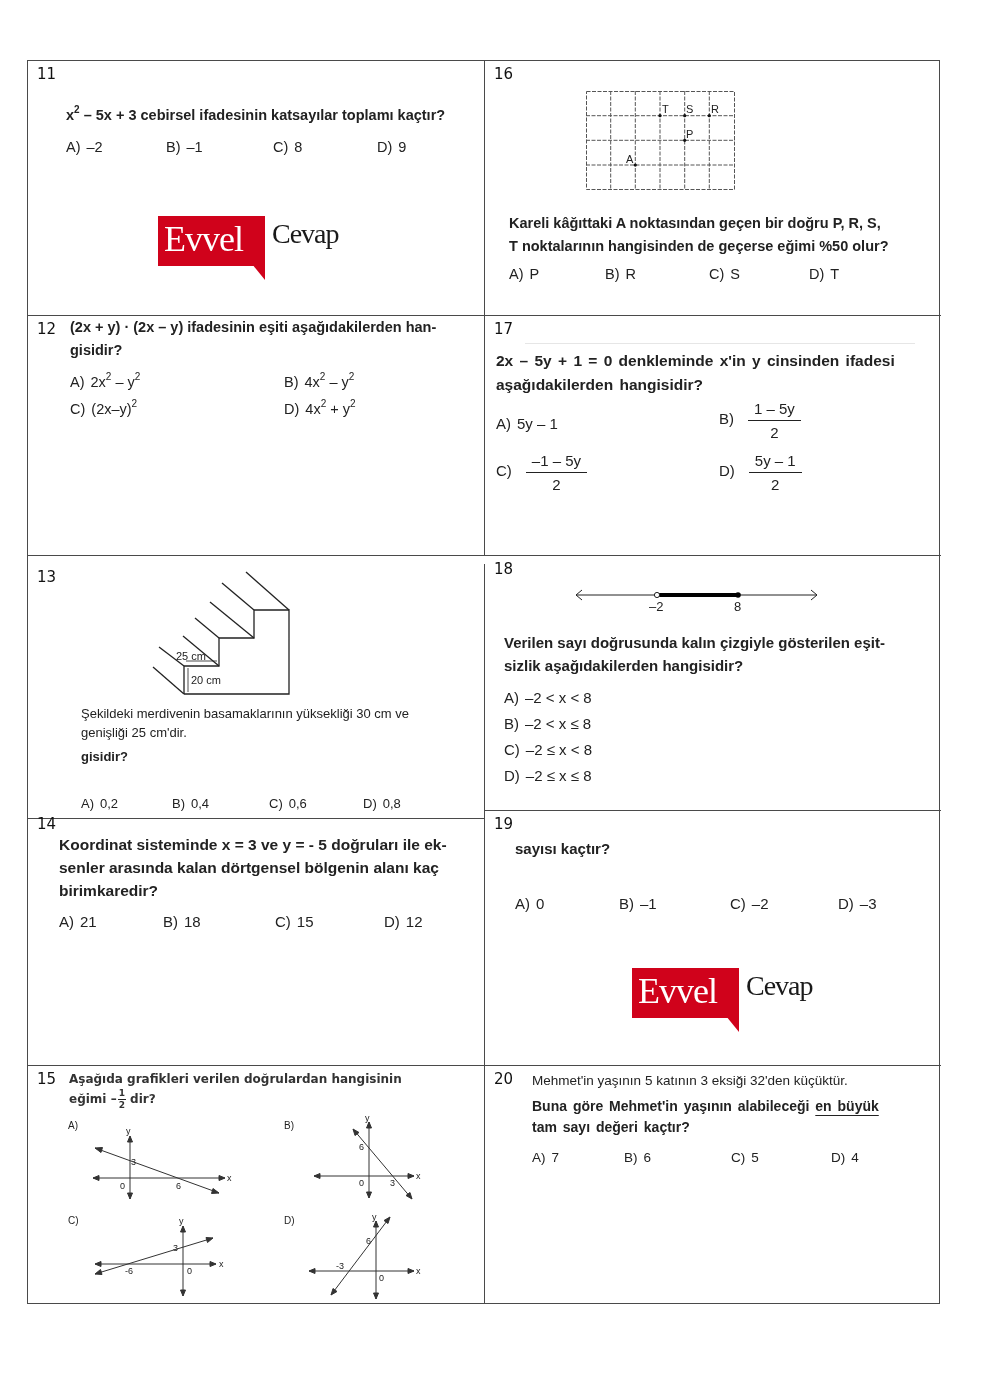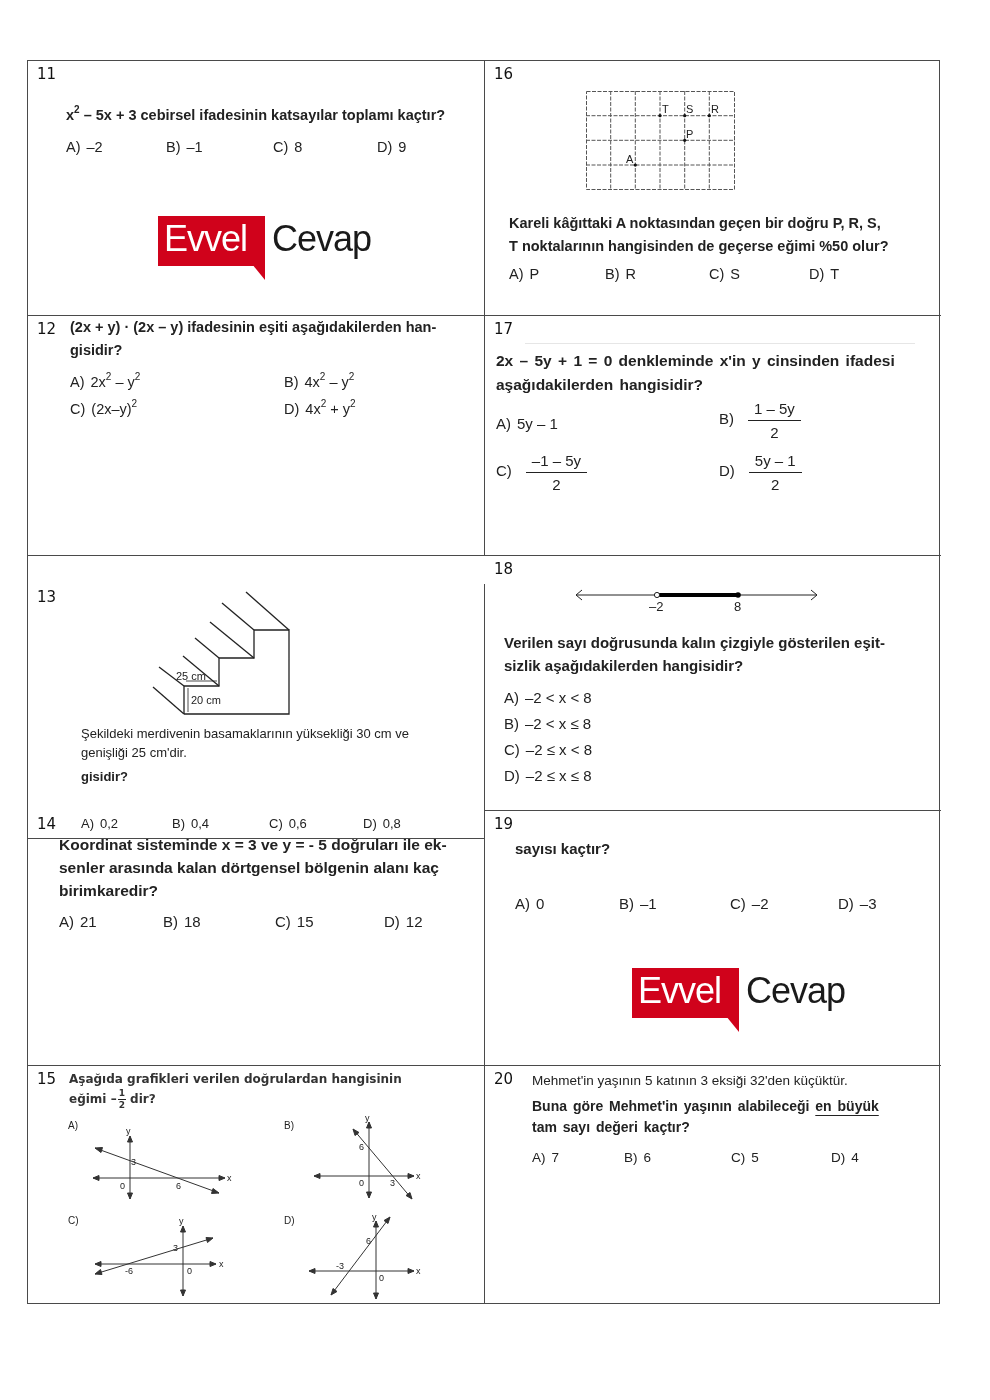--- a/index.html
+++ b/index.html
@@ -13,22 +13,22 @@
   .opt { position:absolute; white-space:nowrap; }
   .opt .lbl { margin-right:6px; }
   sup { font-size:10px; vertical-align:7px; line-height:0; }
   .frac { display:inline-block; vertical-align:middle; text-align:center; margin-left:8px; }
   .frac .num { display:block; padding:0 6px 3px; border-bottom:1px solid #222; }
   .frac .den { display:block; padding-top:3px; }
   .ul { text-decoration:underline; text-underline-offset:4px; }
   .logo { position:absolute; height:60px; }
   .logo .box { position:absolute; left:0; top:0; width:107px; height:50px; background:#d0021b; }
   .logo .tail { position:absolute; left:94px; top:48px; width:0; height:0; border-left:13px solid transparent; border-top:16px solid #d0021b; }
-  .logo .evvel { position:absolute; left:6px; top:2px; font-family:Liberation Sans, sans-serif; font-size:36px; color:#fff; letter-spacing:-1px; }
-  .logo .cevap { position:absolute; left:114px; top:2px; font-family:Liberation Sans, sans-serif; font-size:36px; color:#1a1a1a; letter-spacing:-1px; }
+  .logo .evvel { position:absolute; left:6px; top:2px; font-family:Liberation Serif, serif; font-size:36px; color:#fff; letter-spacing:-1px; }
+  .logo .cevap { position:absolute; left:114px; top:2px; font-family:Liberation Serif, serif; font-size:28px; color:#1a1a1a; letter-spacing:-1px; }
   svg { position:absolute; overflow:visible; }
   .svgtxt { font-family:"Liberation Sans", sans-serif; font-size:11px; fill:#222; }
 </style>
 </head>
 <body>
 
 <div class="sheet">
 
   <div class="cell" style="left:0;top:0;width:457px;height:255px;">
     <span class="qnum">11</span>
@@ -110,21 +110,21 @@
       <div>aşağıdakilerden hangisidir?</div>
     </div>
     <div class="opts" style="left:11px;top:88px;font-size:15px;">
       <span class="opt" style="left:0;top:11px"><span class="lbl">A)</span><span>5y – 1</span></span>
       <span class="opt" style="left:223px;top:-4px"><span class="lbl">B)</span><span class="frac"><span class="num">1 – 5y</span><span class="den">2</span></span></span>
       <span class="opt" style="left:0;top:48px"><span class="lbl">C)</span><span class="frac"><span class="num">–1 – 5y</span><span class="den">2</span></span></span>
       <span class="opt" style="left:223px;top:48px"><span class="lbl">D)</span><span class="frac"><span class="num">5y – 1</span><span class="den">2</span></span></span>
     </div>
   </div>
 
-  <div class="cell" style="left:0;top:523px;width:457px;height:255px;">
+  <div class="cell" style="left:0;top:503px;width:457px;height:255px;">
     <span class="qnum">13</span>
     <svg style="left:120px;top:0px;" width="150" height="135" viewBox="0 0 150 135">
       <g stroke="#222" stroke-width="1.3" fill="none">
         <polyline points="36,130 141,130 141,46 106,46 106,74 71,74 71,102 36,102 36,130"></polyline>
         <line x1="36" y1="130" x2="5" y2="103"></line>
         <line x1="36" y1="102" x2="11" y2="83"></line>
         <line x1="71" y1="102" x2="35" y2="72"></line>
         <line x1="71" y1="74" x2="47" y2="54"></line>
         <line x1="106" y1="74" x2="62" y2="38"></line>
         <line x1="106" y1="46" x2="74" y2="19"></line>

